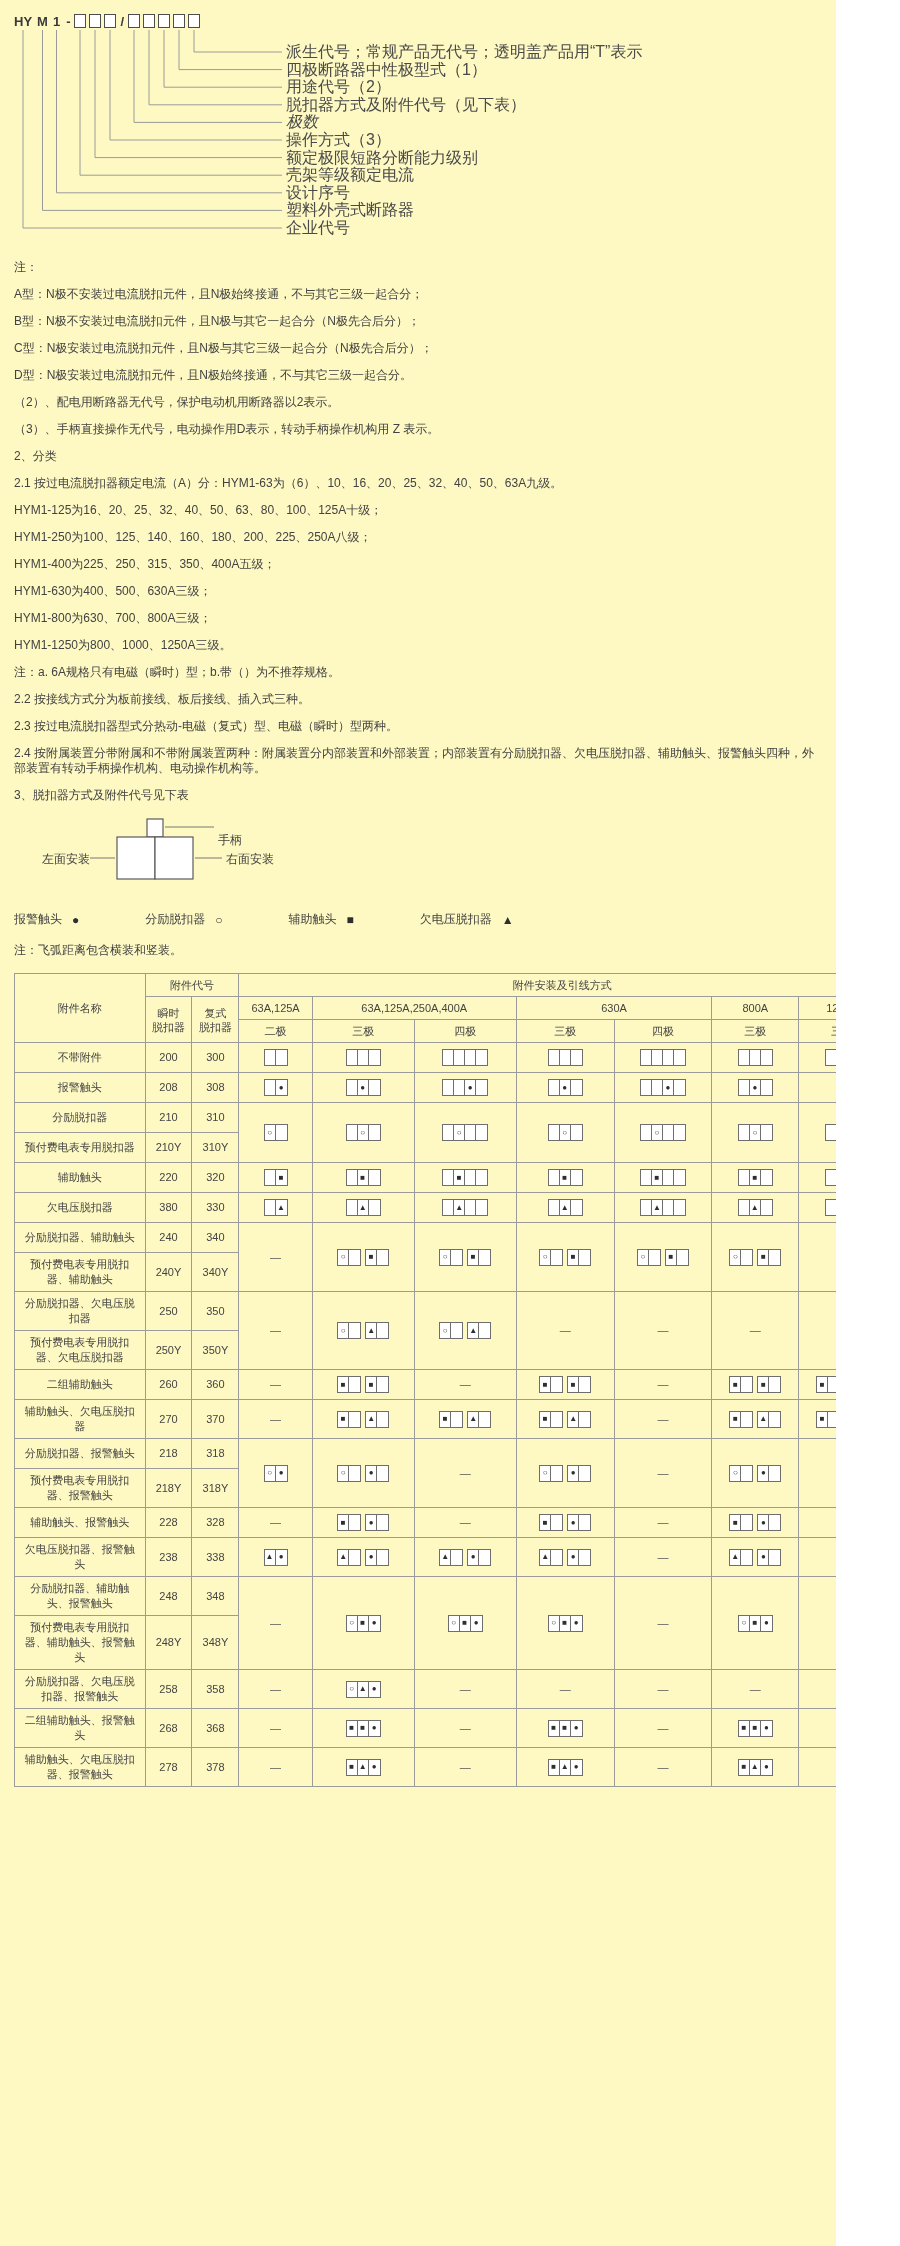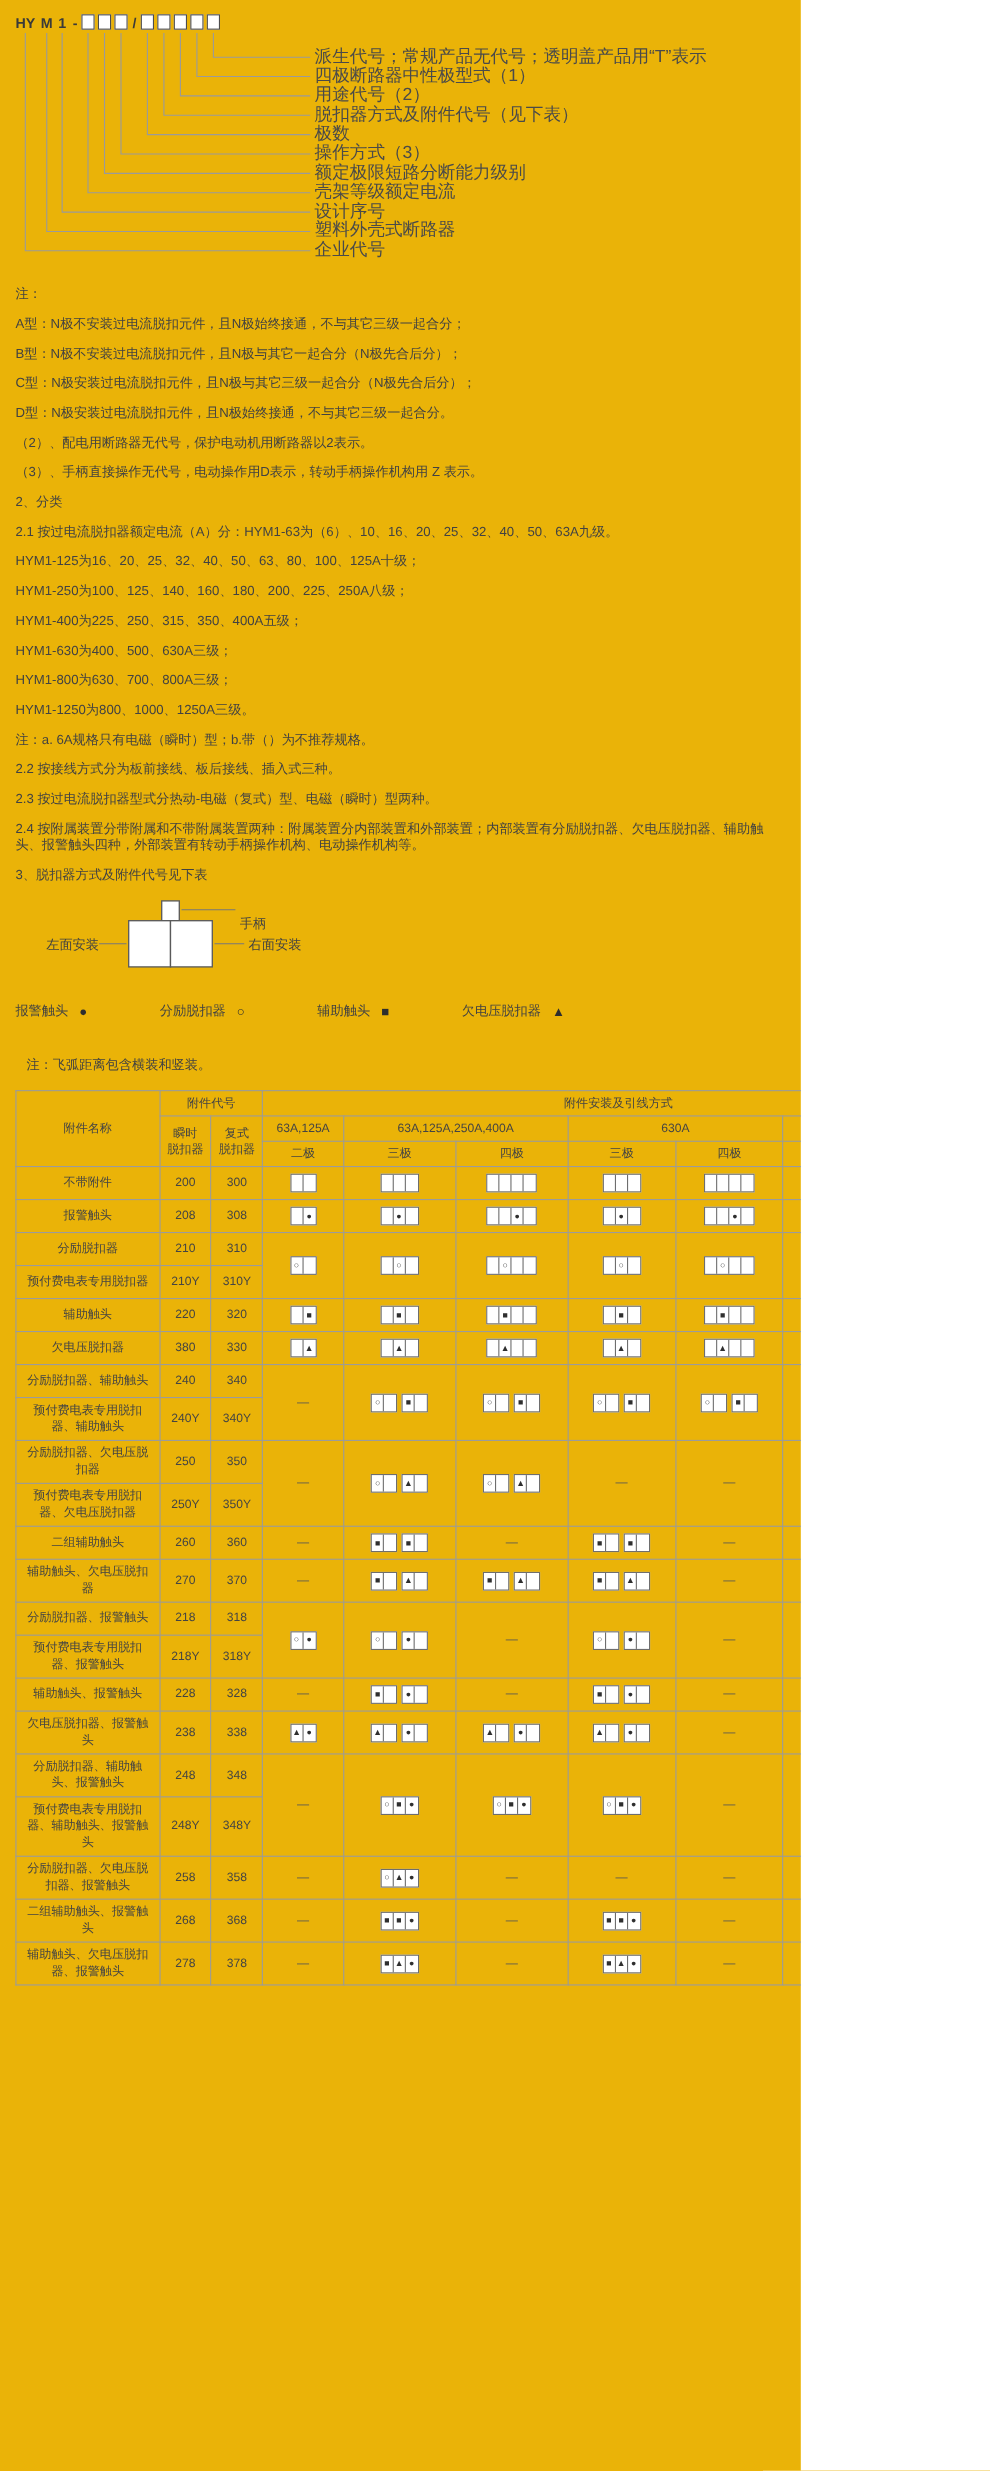--- a/index.html
+++ b/index.html
@@ -1,17 +1,17 @@
 <!DOCTYPE html>
 <html><head>
 <meta charset="utf-8">
 <style>
   *{box-sizing:border-box;margin:0;padding:0;}
   body{background:#fff;}
-  .page{width:728px;height:2246px;background:#eab308;position:relative;overflow:hidden;
+  .page{width:836px;height:2246px;background:#fef9c3;position:relative;overflow:hidden;
         font-family:"Liberation Sans","DejaVu Sans",sans-serif;color:#404040;}
 
   
   .model-section{position:relative;height:254px;}
   #callout-svg{position:absolute;left:0;top:0;}
   .cline{fill:none;stroke:#9a9a9a;stroke-width:1;}
   .model-line{position:absolute;left:14px;top:12px;white-space:nowrap;z-index:1;}
   .mchar{font-size:13px;font-weight:700;color:#3a3a3a;margin-right:5px;display:inline-block;}
   .mchar.msep{margin:0 4px 0 1px;}
   .mbox{width:12px;height:14px;border:1px solid #4d4d4d;display:inline-block;margin-right:3px;
@@ -31,21 +31,21 @@
   .mount-label{position:absolute;font-size:12px;color:#424242;white-space:nowrap;}
   .lbl-handle{left:218px;top:17px;}
   .lbl-left{left:30px;top:36px;margin-left:12px;}
   .lbl-right{left:226px;top:36px;}
 
   
   .legend{display:flex;align-items:center;padding-left:14px;margin-top:4px;}
   .legend-item{display:flex;align-items:center;margin-right:66px;}
   .legend-label{font-size:12px;color:#424242;margin-right:10px;}
   .legend-sym{font-size:12px;color:#2e2e2e;line-height:1;}
-  .legend-note{font-size:12px;color:#424242;padding-left:24px;margin-top:32px;}
+  .legend-note{font-size:12px;color:#424242;padding-left:14px;margin-top:14px;}
 
   
   .acc-table{border-collapse:collapse;table-layout:fixed;width:872px;margin:14px 14px 0;}
   .acc-table th,.acc-table td{border:1px solid #9b9b9b;font-size:11px;font-weight:400;color:#444;
         text-align:center;vertical-align:middle;padding:4px 2px;}
   .acc-table th{line-height:14px;}
   .acc-table th.pre{white-space:pre-line;}
   .acc-table td{height:30px;line-height:15px;}
   .acc-table td.name{padding:4px 5px;}
   .acc-table td.dash{color:#555;}
@@ -73,21 +73,21 @@
         <path d="M 56.5 30 V 192.8 H 282" class="cline"></path>
         <path d="M 42.5 30 V 210.4 H 282" class="cline"></path>
         <path d="M 23 30 V 228 H 282" class="cline"></path>
       </svg>
     <div class="model-line" id="model-line"><span class="mchar">HY</span><span class="mchar">M</span><span class="mchar">1</span><span class="mchar msep">-</span><span class="mbox"></span><span class="mbox"></span><span class="mbox"></span><span class="mchar msep">/</span><span class="mbox"></span><span class="mbox"></span><span class="mbox"></span><span class="mbox"></span><span class="mbox"></span></div>
     <div id="callout-labels">
         <div class="callout-label" style="top: 44px;">派生代号；常规产品无代号；透明盖产品用“T”表示</div>
         <div class="callout-label" style="top: 61.6px;">四极断路器中性极型式（1）</div>
         <div class="callout-label" style="top: 79.2px;">用途代号（2）</div>
         <div class="callout-label" style="top: 96.8px;">脱扣器方式及附件代号（见下表）</div>
-        <div class="callout-label" style="top: 114.4px;">极数</div>
+        <div class="callout-label" style="top: 114.4px; font-style: italic;">极数</div>
         <div class="callout-label" style="top: 132px;">操作方式（3）</div>
         <div class="callout-label" style="top: 149.6px;">额定极限短路分断能力级别</div>
         <div class="callout-label" style="top: 167.2px;">壳架等级额定电流</div>
         <div class="callout-label" style="top: 184.8px;">设计序号</div>
         <div class="callout-label" style="top: 202.4px;">塑料外壳式断路器</div>
         <div class="callout-label" style="top: 220px;">企业代号</div>
       </div>
   </section>
 
   <section class="notes" id="notes">

